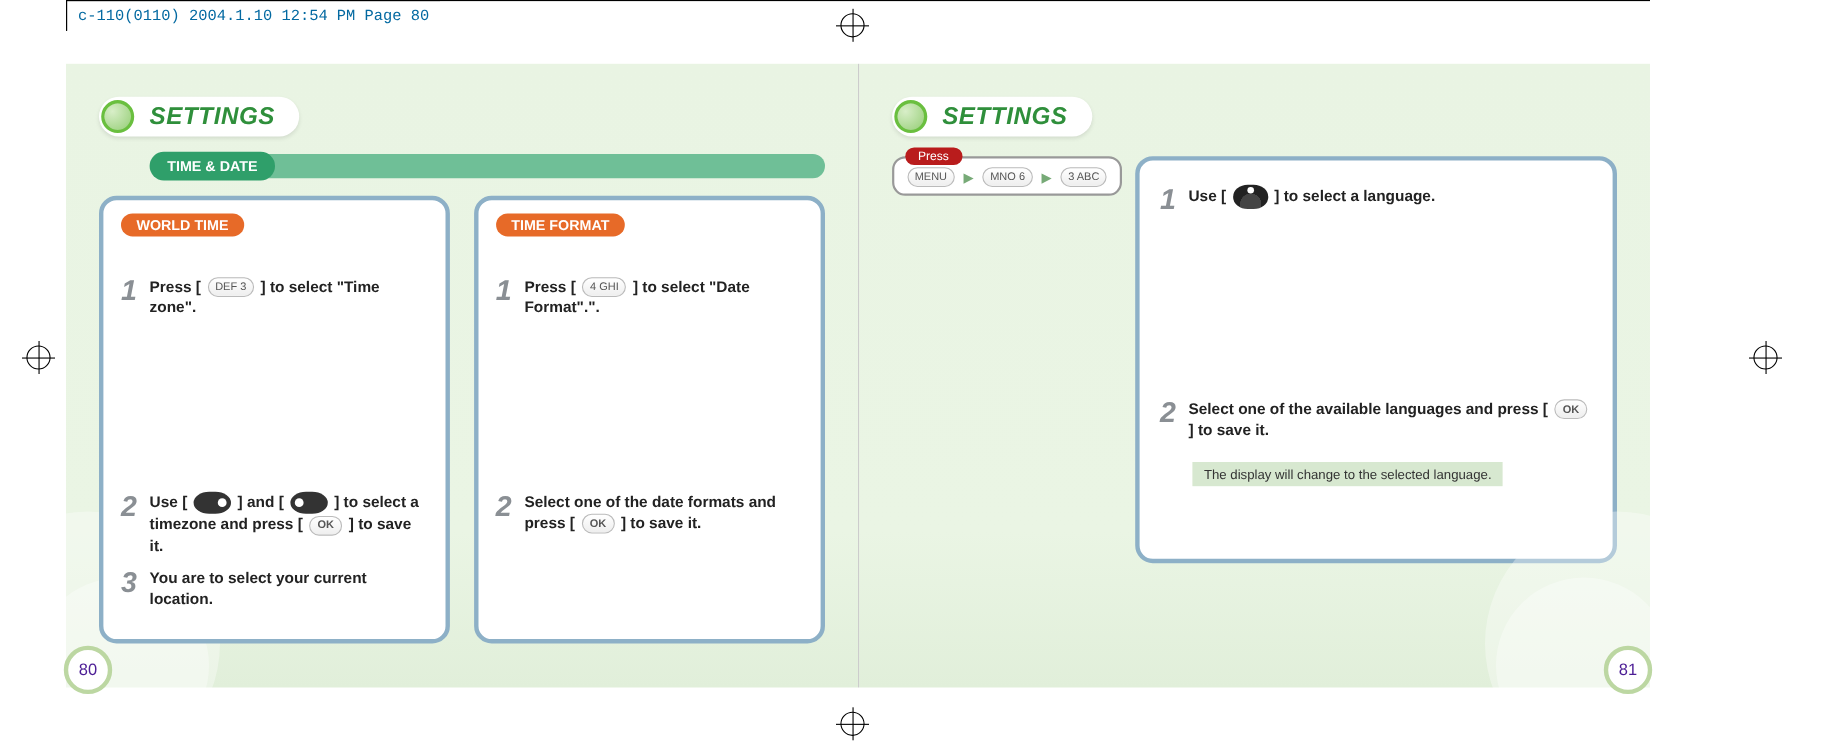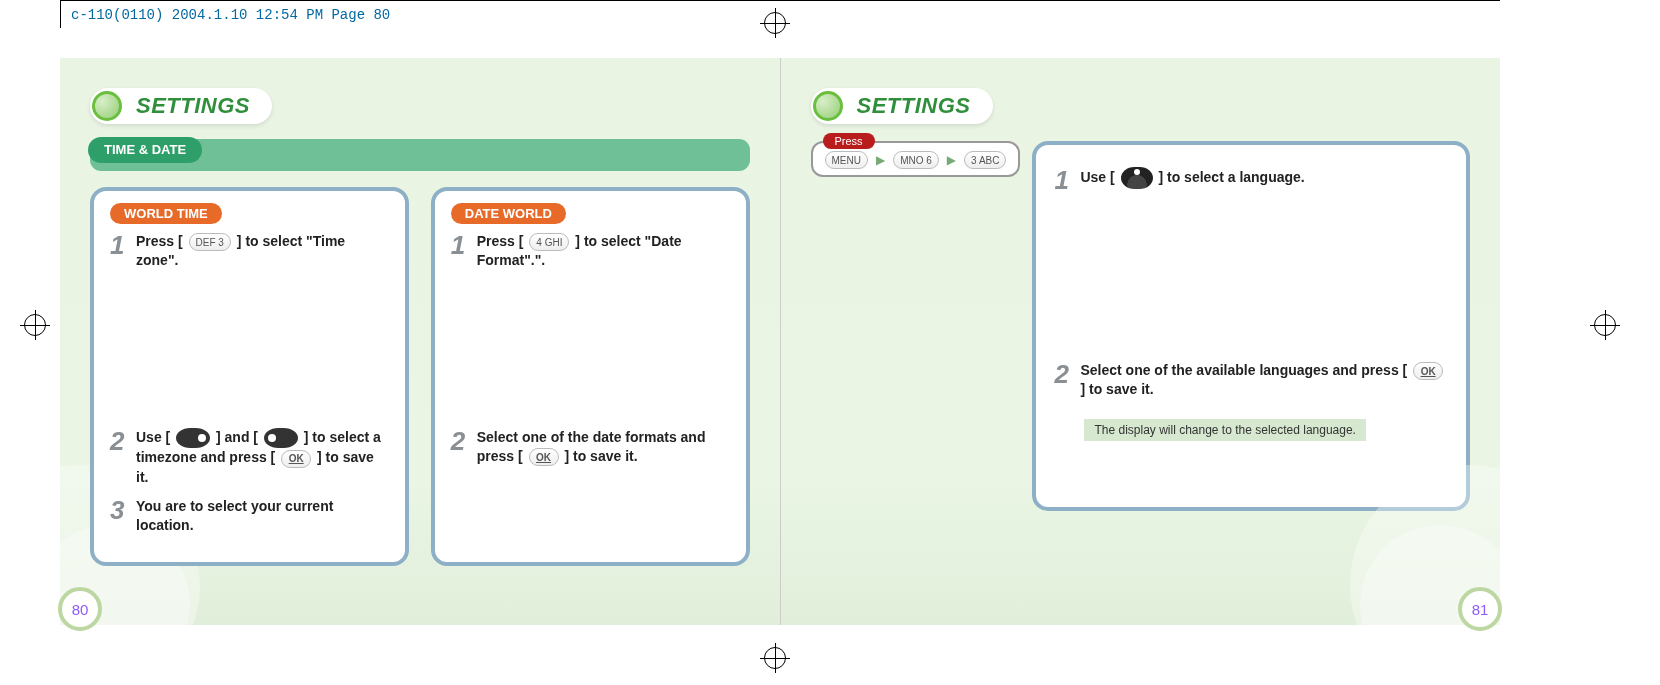--- a/index.html
+++ b/index.html
@@ -78,25 +78,25 @@
     margin-right: 14px;
   }
   .settings-pill .title {
     font: bold italic 22px Arial;
     color:#2f8f3b;
     letter-spacing:.5px;
   }
 
   .section-bar {
     margin-top:14px;
-    height:32px;
+    height:22px;
     background:#6fbf97;
     border-radius:11px;
     position:relative;
-    display:flex; align-items:center;
+    display:flex; align-items:center;margin-left:48px;
   }
   .section-bar .tab {
     position:absolute; left:-2px; top:-2px;
     background:#2f9f6a;
     color:#fff;
     font:bold 13px Arial;
     height:26px; line-height:26px;
     padding:0 16px;
     border-radius:13px;
   }
@@ -114,21 +114,21 @@
     min-height:370px;
     position:relative;
   }
   .card-tab {
     display:inline-block;
     background:#e76a28;
     color:#fff;
     font:bold 13px Arial;
     padding:3px 14px;
     border-radius:12px;
-    margin-bottom:0;
+    margin-bottom:28px;
   }
   .step {
     display:flex;
     margin:8px 0 10px 0;
     font:bold 14px/1.35 Arial;
     color:#222;
   }
   .step .num {
     font: italic 900 26px Arial;
     color:#8a8f94;
@@ -142,21 +142,21 @@
     display:inline-flex; align-items:center; justify-content:center;
     min-width:30px; height:18px;
     border-radius:10px;
     background:linear-gradient(#fff,#eee);
     border:1px solid #bbb;
     vertical-align:middle;
     padding:0 6px;
     font:10px Arial; color:#555;
     margin:0 2px;
   }
-  .keypill.ok { font-weight:bold;text-decoration:underline; }
+  .keypill.ok { font-weight:bold; }
   .navpill {
     display:inline-flex; align-items:center;
     width:34px; height:20px;
     background:#333; border-radius:50%/60%;
     position:relative; margin:0 2px;
     vertical-align:middle;
   }
   .navpill::before {
     content:""; position:absolute; top:50%; width:8px; height:8px; background:#fff; border-radius:50%; transform:translateY(-50%);
   }
@@ -171,21 +171,21 @@
   .navtop::after{ content:""; position:absolute; left:50%; top:2px; width:6px;height:6px;background:#fff;border-radius:50%; transform:translateX(-50%);}
 
   .pagenum {
     position:absolute;
     bottom:-6px;
     width:44px; height:44px;
     background:#fff;
     border:4px solid #bcd7a2;
     border-radius:50%;
     display:flex; align-items:center; justify-content:center;
-    font:15px Arial; color:#8b5cf6;
+    font:15px Arial; color:#4c1d95;
   }
   .page.left .pagenum{ left:-2px;}
   .page.right .pagenum{ right:-2px;}
 
   .note {
     display:inline-block;
     background:#d7e8d0;
     font:12px Arial; color:#333;
     padding:4px 10px;
     margin-top:10px; margin-left:30px;
@@ -297,21 +297,21 @@
           </div>
         </div>
 
         <div class="step">
           <div class="num">3</div>
           <div class="body">You are to select your current location.</div>
         </div>
       </div>
 
       <div class="card">
-        <div class="card-tab">DATE WORLD</div>
+        <div class="card-tab">TIME FORMAT</div>
 
         <div class="step">
           <div class="num">1</div>
           <div class="body">
             <span>Press [</span>
             <span class="keypill">4 GHI</span>
             <span>] to select "Date Format".".</span>
           </div>
         </div>
 

